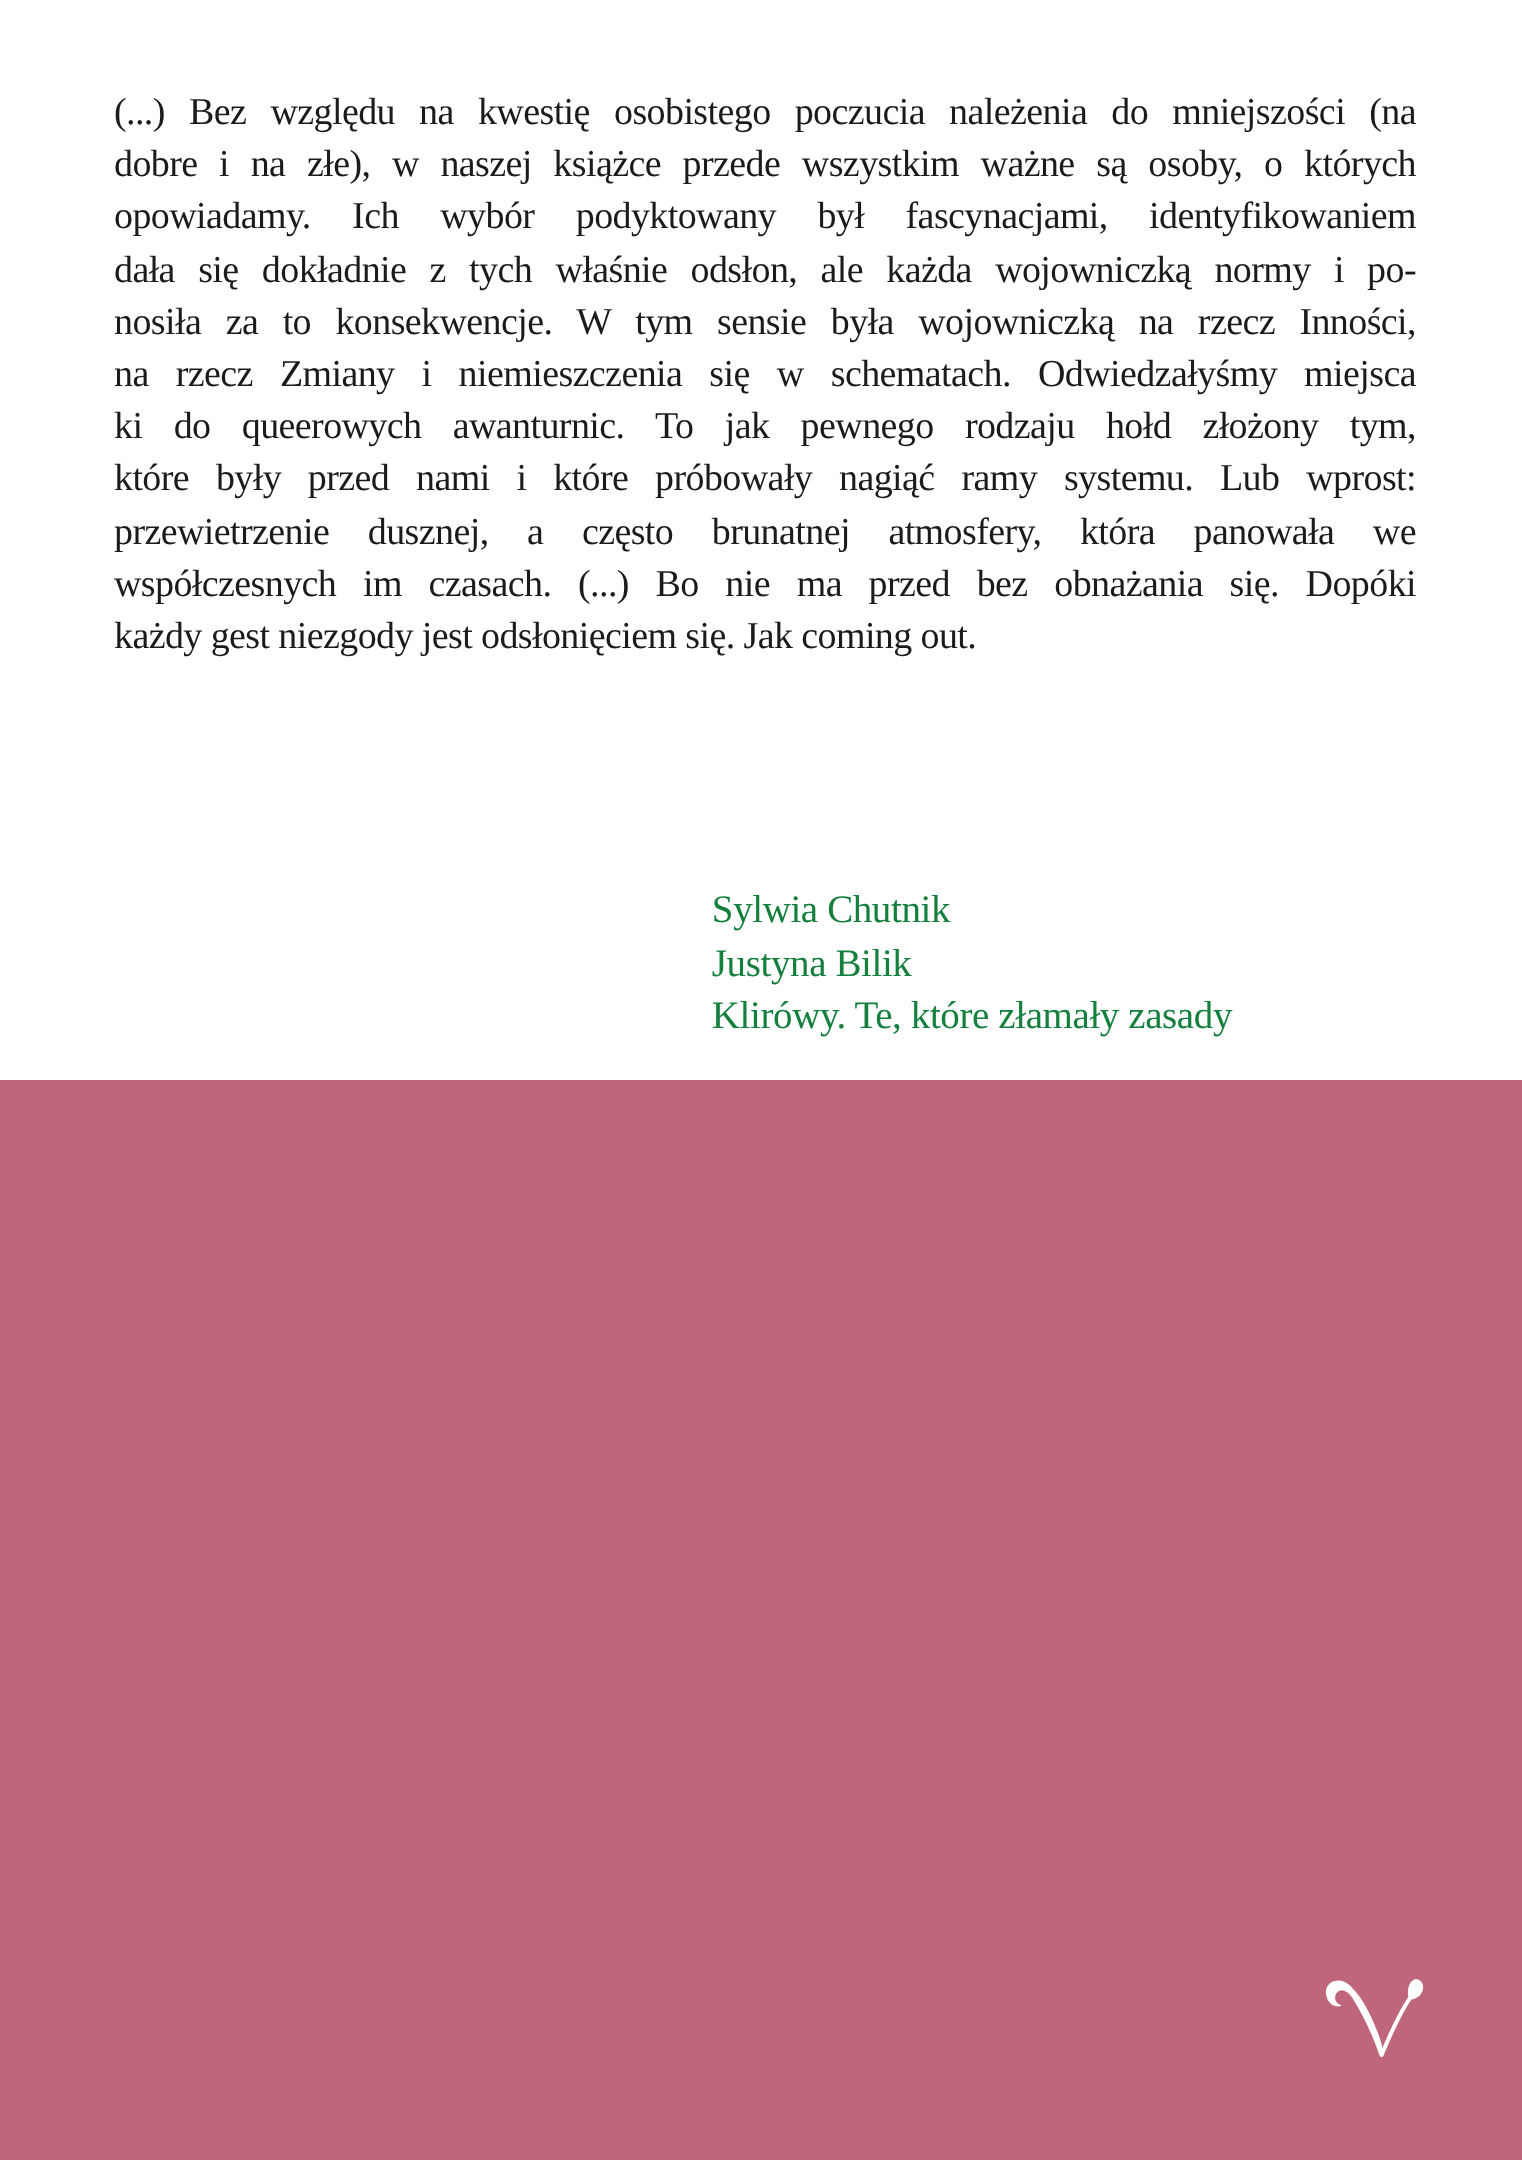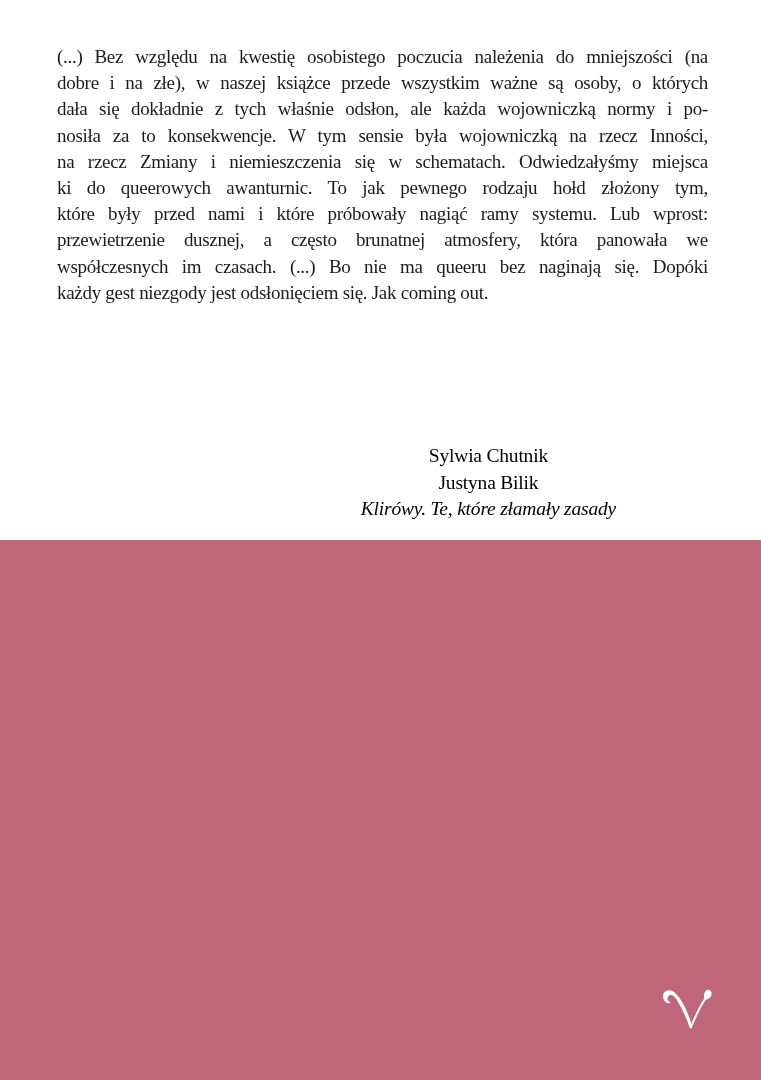--- a/index.html
+++ b/index.html
@@ -34,28 +34,27 @@
     text-align: justify;
     text-align-last: justify;
   }
   .excerpt .line.last {
     text-align-last: left;
   }
   .attribution {
     position: absolute;
     right: 53px;
     top: 443px;
-    text-align: center;
-    color: #000000;
+    text-align: left;
+    color: #15803d;
     font-size: 19.5px;
     line-height: 26.5px;
     letter-spacing: -0.2px;
   }
   .attribution .work-title {
-    font-style: italic;
   }
   .color-block {
     position: absolute;
     left: 0;
     top: 540px;
     width: 761px;
     height: 540px;
     background: #c0667b;
   }
   .logo {
@@ -72,27 +71,28 @@
   }
 </style>
 </head>
 <body>
 
 <div class="page">
 
   <div class="excerpt">
     <div class="line">(...) Bez względu na kwestię osobistego poczucia należenia do mniejszości (na</div>
     <div class="line">dobre i na złe), w naszej książce przede wszystkim ważne są osoby, o których</div>
+    <div class="line">opowiadamy. Ich wybór podyktowany był fascynacjami, identyfikowaniem</div>
     <div class="line">dała się dokładnie z tych właśnie odsłon, ale każda wojowniczką normy i po-</div>
     <div class="line">nosiła za to konsekwencje. W tym sensie była wojowniczką na rzecz Inności,</div>
     <div class="line">na rzecz Zmiany i niemieszczenia się w schematach. Odwiedzałyśmy miejsca</div>
     <div class="line">ki do queerowych awanturnic. To jak pewnego rodzaju hołd złożony tym,</div>
     <div class="line">które były przed nami i które próbowały nagiąć ramy systemu. Lub wprost:</div>
     <div class="line">przewietrzenie dusznej, a często brunatnej atmosfery, która panowała we</div>
-    <div class="line">współczesnych im czasach. (...) Bo nie ma queeru bez naginają się. Dopóki</div>
+    <div class="line">współczesnych im czasach. (...) Bo nie ma przed bez obnażania się. Dopóki</div>
     <div class="line last">każdy gest niezgody jest odsłonięciem się. Jak coming out.</div>
   </div>
 
   <div class="attribution">
     <div>Sylwia Chutnik</div>
     <div>Justyna Bilik</div>
     <div class="work-title">Klirówy. Te, które złamały zasady</div>
   </div>
 
   <div class="color-block">

